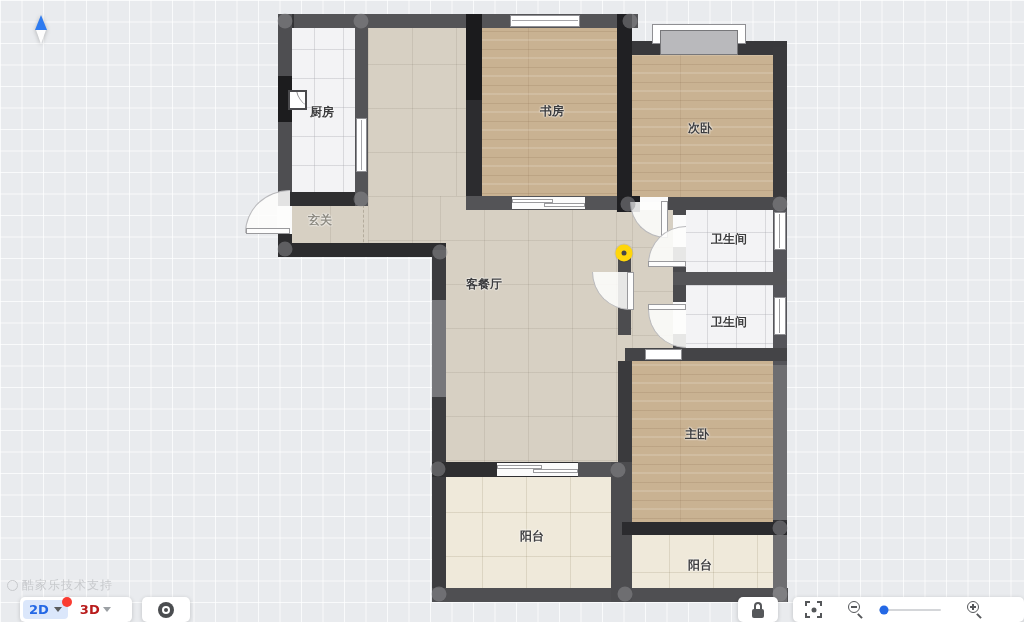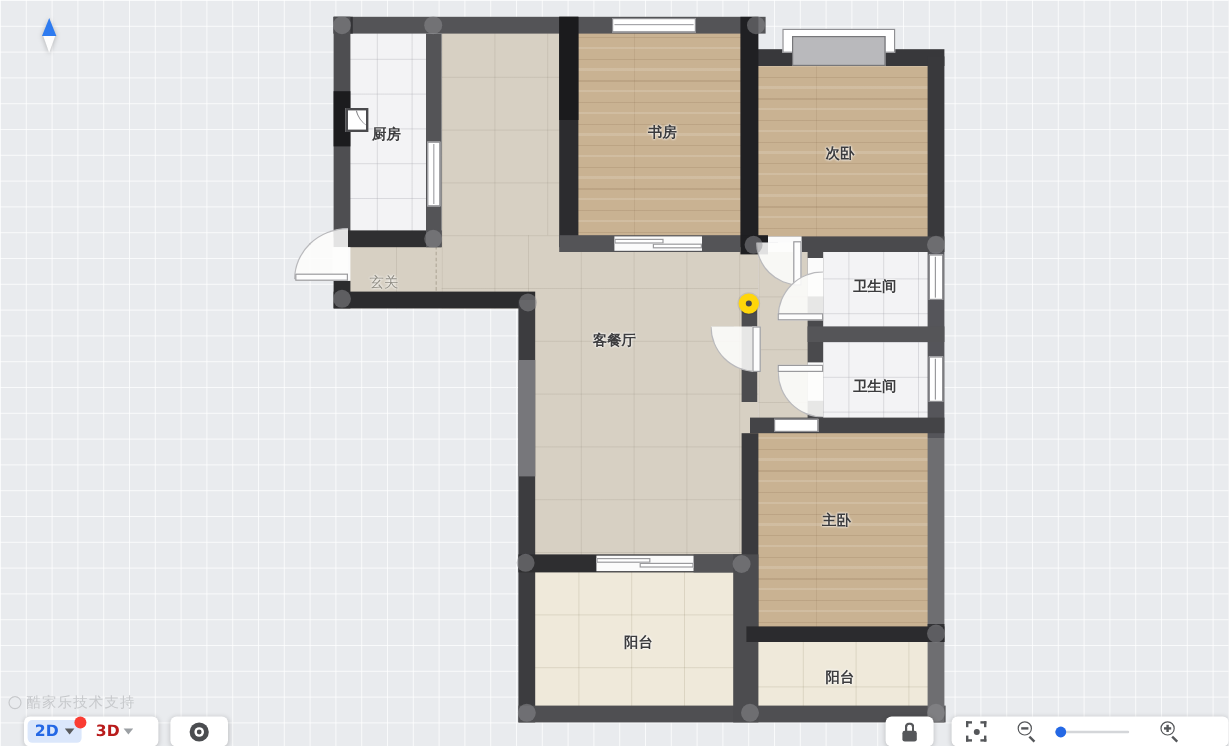--- a/index.html
+++ b/index.html
@@ -187,22 +187,22 @@
     <div style="position:absolute;left:6px;top:-4px;width:20px;height:20px;border-left:1px solid #8a8a8d;border-radius:0 0 0 100%;"></div>
   </div>
 
   <div class="marker" style="left:624px;top:253px;">
     <div class="mdot"></div>
   </div>
 
   <div class="lbl" style="left:322px;top:112px;">厨房</div>
   <div class="lbl" style="left:552px;top:111px;">书房</div>
   <div class="lbl" style="left:700px;top:128px;font-family:Liberation Serif, serif;">次卧</div>
-  <div class="lbl lbl-dim" style="left:320px;top:236px;">玄关</div>
-  <div class="lbl" style="left:512px;top:284px;">客餐厅</div>
+  <div class="lbl lbl-dim" style="left:320px;top:220px;font-weight:bold;">玄关</div>
+  <div class="lbl" style="left:484px;top:284px;">客餐厅</div>
   <div class="lbl" style="left:729px;top:239px;">卫生间</div>
   <div class="lbl" style="left:729px;top:322px;">卫生间</div>
   <div class="lbl" style="left:697px;top:434px;">主卧</div>
   <div class="lbl" style="left:532px;top:536px;">阳台</div>
   <div class="lbl" style="left:700px;top:565px;">阳台</div>
 
   <div class="north" style="left:35px;top:15px;">
     <div class="up"></div>
     <div class="down"></div>
   </div>

